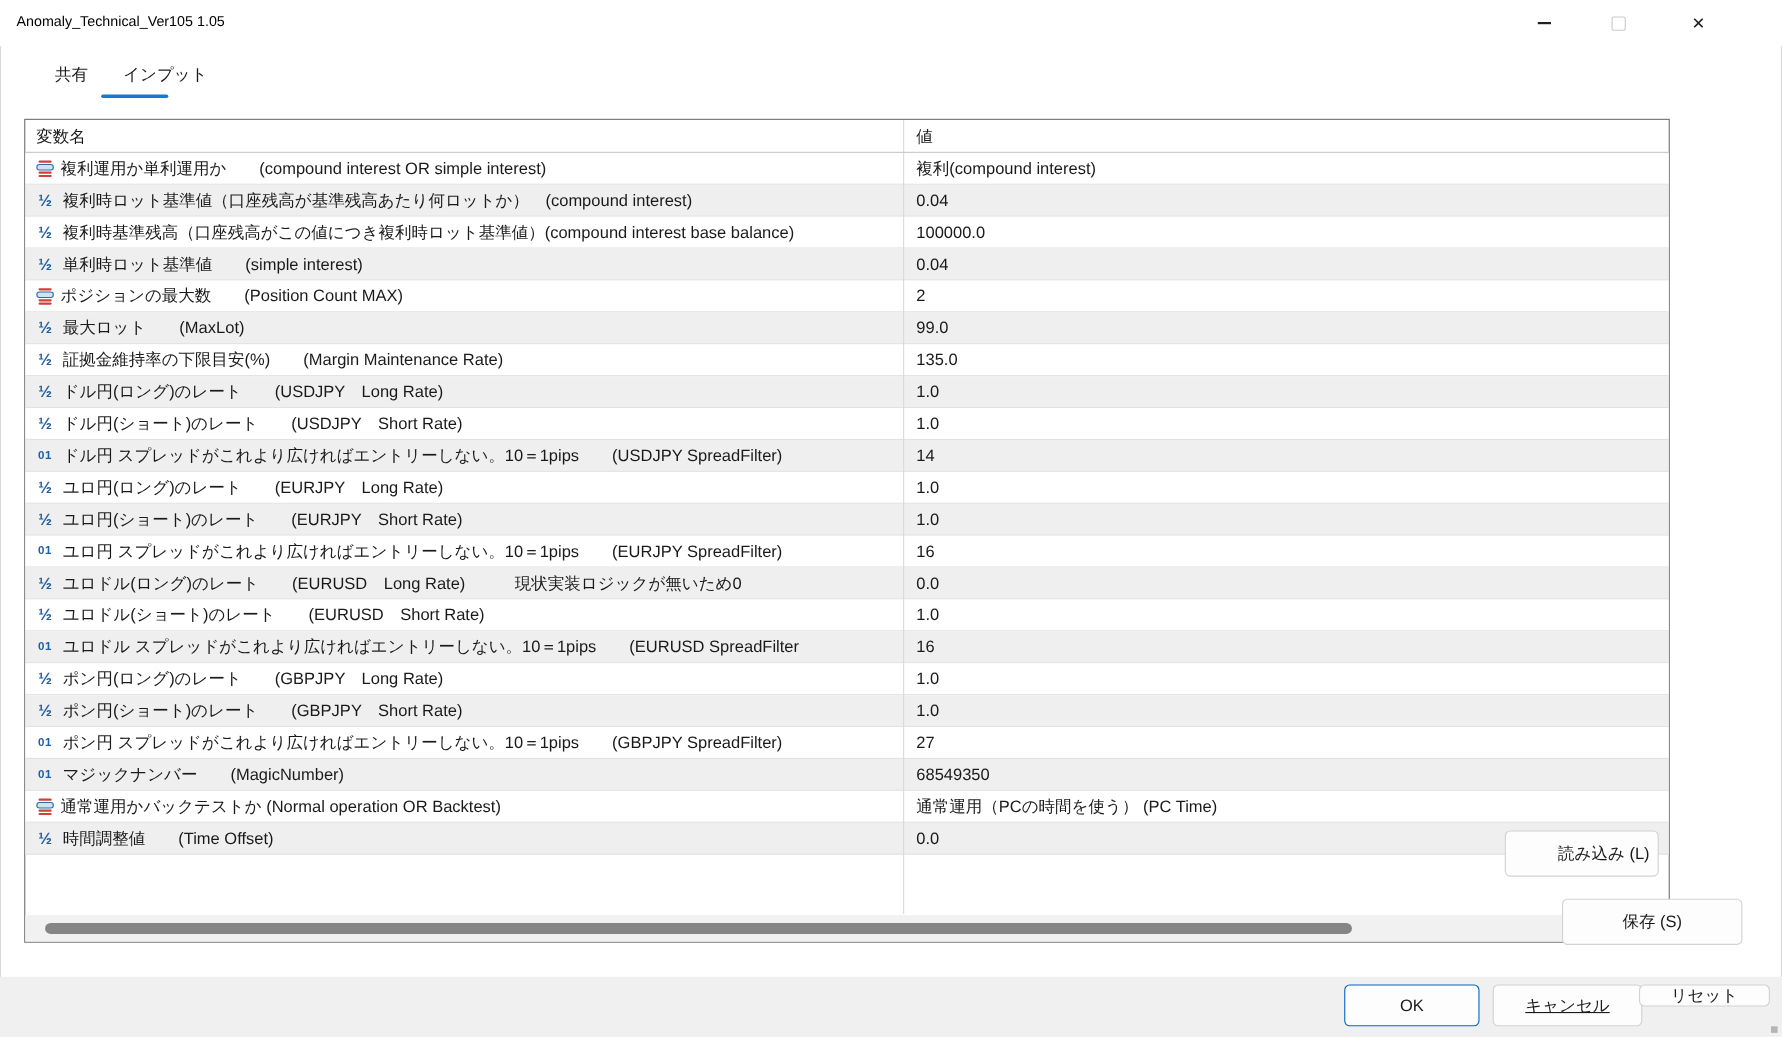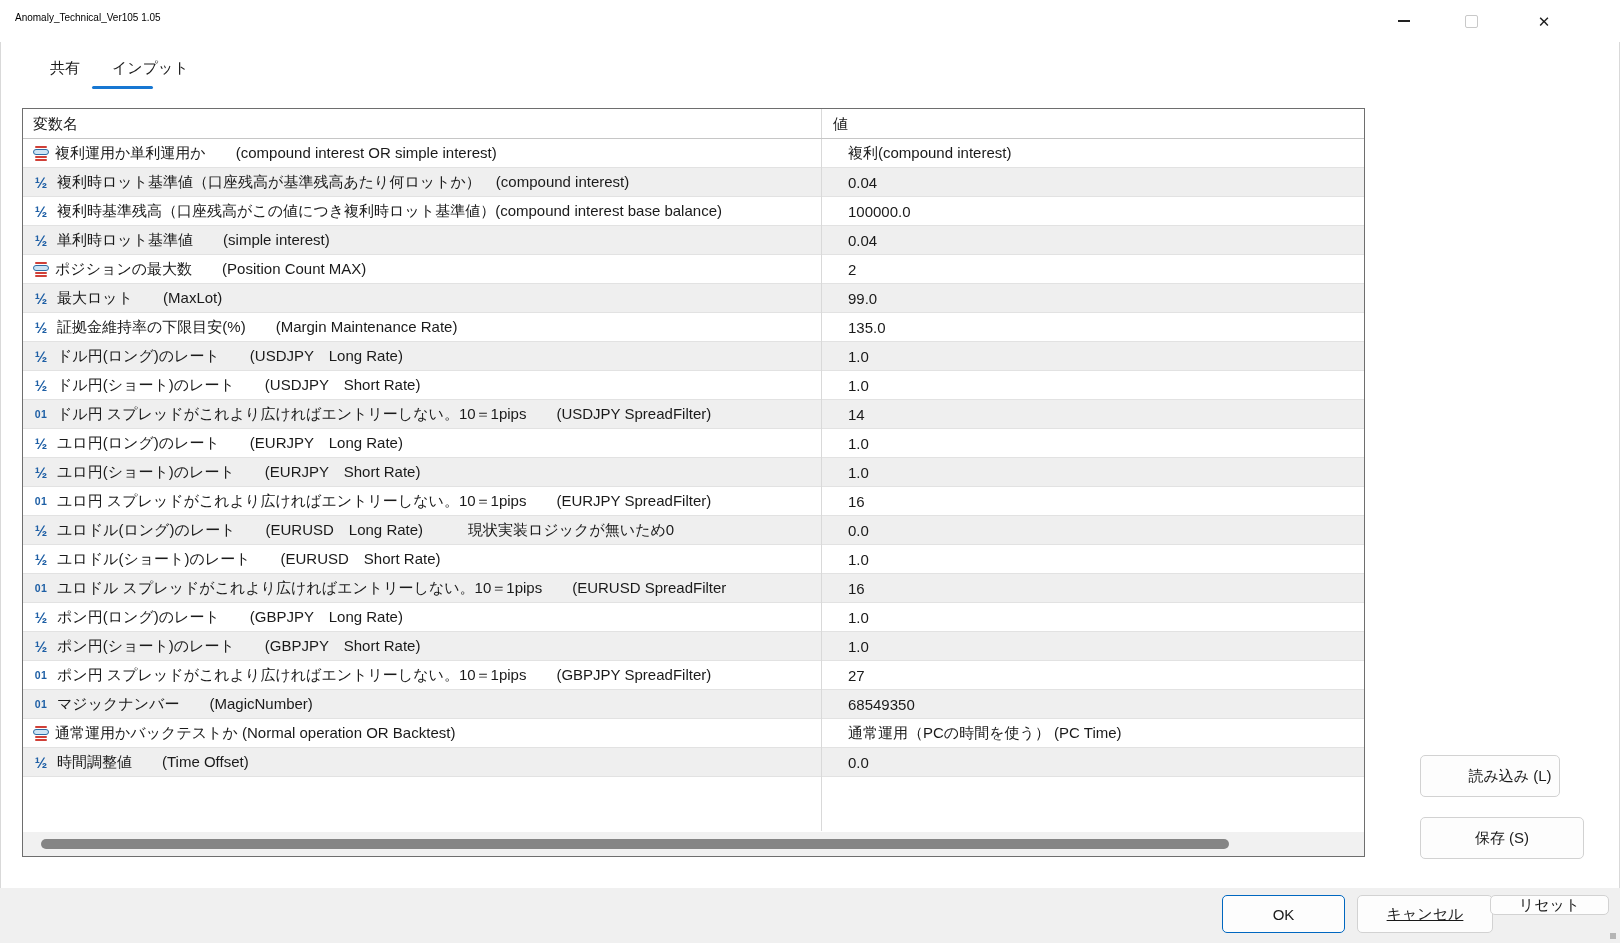--- a/index.html
+++ b/index.html
@@ -4,61 +4,61 @@
 <style>
   html,body{margin:0;padding:0;}
   body{
     width:1620px;height:943px;position:relative;overflow:hidden;
     background:#ffffff;color:#1a1a1a;
     font-family:"Liberation Sans","DejaVu Sans",sans-serif;
     box-shadow:inset 0 0 0 1px #d9d9d9;
   }
   
   .titlebar{position:absolute;left:0;top:0;right:0;height:42px;background:#ffffff;}
-  .win-title{position:absolute;left:15px;top:12px;font-size:10px;color:#000;}
+  .win-title{position:absolute;left:15px;top:12px;font-size:13px;color:#000;}
   .winbtn{position:absolute;top:0;width:46px;height:42px;display:flex;align-items:center;justify-content:center;}
   .wb-min{left:1381px;}
   .wb-max{left:1448px;}
   .wb-close{left:1521px;}
   .glyph-min{width:12px;height:1.5px;background:#222;}
   .glyph-max{width:11px;height:11px;border:1.5px solid #c9c9c9;border-radius:2px;}
   .glyph-close{font-size:15px;color:#1a1a1a;line-height:1;}
   
   .tab{position:absolute;top:59px;font-size:15px;color:#1a1a1a;margin-left:20px;}
   .tab-common{left:30px;}
   .tab-inputs{left:92px;}
   .tab-underline{position:absolute;left:92px;top:86px;width:61px;height:3px;background:#1777d2;border-radius:2px;}
   
-  .ptable{position:absolute;left:22px;top:108px;width:1343px;height:749px;
+  .ptable{position:absolute;left:22px;top:108px;width:1496px;height:749px;
     border:1px solid #6e6e6e;background:#fff;box-sizing:border-box;}
   .col-divider{position:absolute;left:798px;top:0;bottom:25px;width:1px;background:#d9d9d9;}
   .thead{position:relative;height:30px;border-bottom:1px solid #c6c6c6;box-sizing:border-box;font-size:15px;}
   .th-name{position:absolute;left:10px;top:6px;}
   .th-value{position:absolute;left:810px;top:6px;}
   .row{height:29px;box-sizing:border-box;border-bottom:1px solid #e2e2e2;
     display:flex;align-items:center;font-size:15px;background:#fff;}
   .row.alt{background:#efefef;}
   .cell-name{width:798px;box-sizing:border-box;padding-left:8px;display:flex;align-items:center;
     white-space:pre;overflow:hidden;flex:none;}
-  .cell-value{flex:1;padding-left:12px;white-space:pre;overflow:hidden;margin-left:15px;}
+  .cell-value{flex:1;padding-left:12px;white-space:pre;overflow:hidden;}
   .icon{width:20px;flex:none;margin-right:6px;text-align:center;}
   .icon-frac{color:#1e5fa5;font-size:15px;font-weight:bold;line-height:1;}
   .icon-int{color:#1e5fa5;font-size:10.5px;font-weight:bold;letter-spacing:.5px;line-height:1;}
   .icon-enum{display:flex;flex-direction:column;gap:1px;width:16px;margin-left:2px;}
   .icon-enum i{display:block;}
   .icon-enum i.r{height:2px;margin:0 2px;background:#d04038;border-radius:1px;}
   .icon-enum i.b{height:4px;background:#cde4f5;border:1px solid #2e6da4;border-radius:3px;}
   
   .hscroll-track{position:absolute;left:0;right:0;bottom:0;height:24px;background:#f1f1f1;}
   .hscroll-thumb{position:absolute;left:18px;bottom:7px;width:1188px;height:10px;
     background:#858585;border-radius:5px;}
   
   .btn{position:absolute;display:flex;align-items:center;justify-content:center;
     background:#fdfdfd;border:1px solid #d2d2d2;border-radius:5px;font-size:15px;color:#1a1a1a;box-sizing:border-box;}
-  .btn-load{left:1420px;top:755px;width:140px;height:42px;padding-left:40px;}
+  .btn-load{left:1368px;top:755px;width:140px;height:42px;padding-left:40px;}
   .btn-save{left:1420px;top:817px;width:164px;height:42px;}
   
   .footer{position:absolute;left:0;right:0;bottom:0;height:55px;background:#f0f0f0;}
   .btn-ok{left:1222px;top:895px;width:123px;height:38px;border:1.5px solid #0067c0;}
   .btn-cancel{left:1357px;top:895px;width:136px;height:38px;text-decoration:underline;}
   .btn-reset{left:1490px;top:895px;width:119px;height:20px;}
   .resize-grip{position:absolute;right:4px;bottom:4px;width:6px;height:6px;background:#b5b5b5;}
 </style>
 </head>
 <body>

